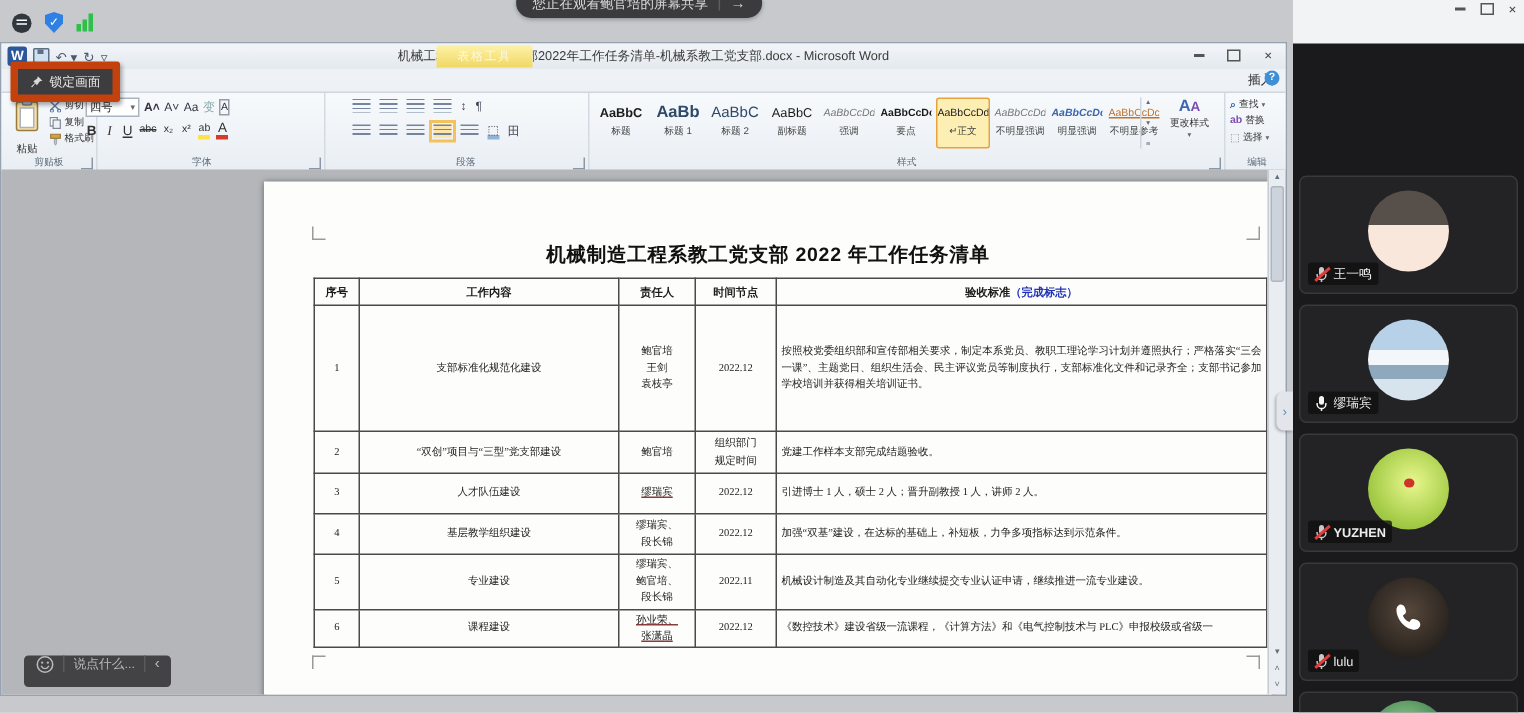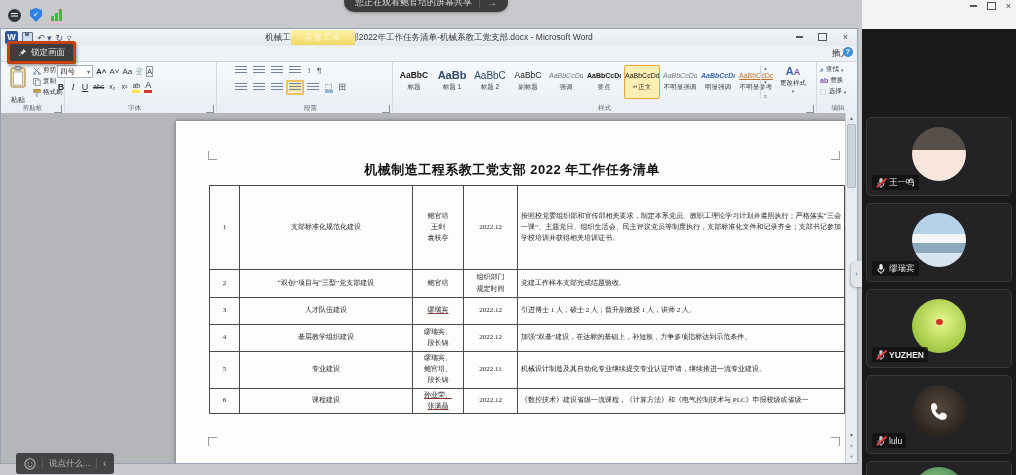--- a/index.html
+++ b/index.html
@@ -42,21 +42,21 @@
   
   .ctx-tab{position:absolute;left:290px;top:1px;width:64px;height:15px;background:linear-gradient(#fdf2a9,#f1d863);border-radius:2px 2px 0 0;text-align:center;font-size:8px;color:#fdf8dd;line-height:15px;letter-spacing:1px;}
   
   .tabrow{position:relative;height:15px;display:flex;align-items:flex-end;background:#eef1f5;border-bottom:1px solid #cfd6de;flex-direction:column;}
   .tab{font-size:8.5px;color:#333;padding:0 8px;line-height:14px;white-space:nowrap;}
   .tab.ctx{color:#5a4f17;}
   .tabrow-right{position:absolute;right:4px;top:1px;display:flex;gap:5px;align-items:center;}
   .rib-collapse{font-size:8px;color:#667;}
   .help-circle{width:10px;height:10px;border-radius:50%;background:#3f8fd6;color:#fff;font-size:7px;text-align:center;line-height:10px;font-weight:bold;}
   
-  .lock-tip{position:absolute;left:6px;top:12px;height:17px;background:#3d3d40;border:3px solid #c2410c;border-radius:2px;display:flex;align-items:center;gap:4px;padding:0 8px;z-index:30;box-shadow:1px 2px 3px rgba(0,0,0,.35);}
+  .lock-tip{position:absolute;left:6px;top:12px;height:17px;background:#3d3d40;border:5px solid #c2410c;border-radius:2px;display:flex;align-items:center;gap:4px;padding:0 8px;z-index:30;box-shadow:1px 2px 3px rgba(0,0,0,.35);}
   .lock-tip span{font-size:8.5px;color:#e8e8e8;white-space:nowrap;}
   .pin{width:9px;height:9px;}
   
   .ribbon{position:relative;height:52px;background:linear-gradient(#f7fafc,#e9eef4);border-bottom:1px solid #c4ccd5;}
   .rgroup{position:absolute;top:0;bottom:0;border-right:1px solid #d3dae1;box-sizing:border-box;}
   .rgroup-label{position:absolute;left:0;right:0;bottom:1px;text-align:center;font-size:6.5px;color:#5f6b7a;}
   .launcher{position:absolute;right:2px;bottom:1px;width:7px;height:7px;border-right:1px solid #8b97a5;border-bottom:1px solid #8b97a5;font-size:5px;color:#8b97a5;}
   .g-clip{left:0;width:64px;}
   .paste-big{position:absolute;left:4px;top:3px;width:26px;height:37px;text-align:center;}
   .paste-big .clip-svg{display:block;margin:1px auto 0;}
@@ -123,21 +123,21 @@
   .wtable th{font-weight:bold;text-align:center;font-size:7.5px;height:18px;}
   .wtable td{line-height:1.6;}
   .td-no{text-align:center;}
   .td-task{text-align:center;padding-left:5px;}
   .td-person{text-align:center;white-space:pre-line;line-height:1.5;}
   .td-time{text-align:center;white-space:pre-line;}
   .td-crit{text-align:justify;}
   .blue{color:#2134b8;}
   .u-mark{text-decoration:underline;text-decoration-color:#8a3b3b;}
   
-  .chat{position:absolute;left:16px;top:437px;height:21px;background:rgba(58,58,60,.93);border-radius:3px;display:flex;align-items:center;gap:6px;padding:0 8px;z-index:20;margin-top:16px;}
+  .chat{position:absolute;left:16px;top:437px;height:21px;background:rgba(58,58,60,.93);border-radius:3px;display:flex;gap:6px;padding:0 8px;z-index:20;}
   .chat .sep{width:1px;height:11px;background:#5a5a5c;}
   .chat-text{font-size:8.5px;color:#b9b9b9;white-space:nowrap;}
   .chat-collapse{font-size:10px;color:#b9b9b9;}
   
   .handle{position:absolute;left:851px;top:261px;width:11px;height:26px;background:#e2e5e9;border-radius:5px 0 0 5px;z-index:25;display:flex;align-items:center;justify-content:center;font-size:9px;color:#5d8fc4;box-shadow:-1px 1px 2px rgba(0,0,0,.25);}
 
   
   .right{position:absolute;left:862px;top:0;width:154px;height:475px;background:#1a1a1c;}
   .chrome{position:relative;height:29px;background:#f2f3f5;}
   .winctrl{position:absolute;right:5px;top:1px;display:flex;gap:10px;align-items:center;height:10px;}
@@ -422,20 +422,27 @@
           <div class="doc-title">机械制造工程系教工党支部 2022 年工作任务清单</div>
           <table class="wtable">
             <colgroup>
                 <col style="width:30px">
                 <col style="width:173px">
                 <col style="width:51px">
                 <col style="width:54px">
                 <col style="width:327px">
               </colgroup>
             <tbody>
+                <tr>
+              <th>序号</th>
+              <th>工作内容</th>
+              <th>责任人</th>
+              <th>时间节点</th>
+              <th><span>验收标准</span><span class="blue">（完成标志）</span></th>
+            </tr>
             <tr style="height:84px;">
               <td class="td-no">1</td>
               <td class="td-task">支部标准化规范化建设</td>
               <td class="td-person">鲍官培
 王剑
 袁枝亭</td>
               <td class="td-time">2022.12</td>
               <td class="td-crit">按照校党委组织部和宣传部相关要求，制定本系党员、教职工理论学习计划并遵照执行；严格落实“三会一课”、主题党日、组织生活会、民主评议党员等制度执行，支部标准化文件和记录齐全；支部书记参加学校培训并获得相关培训证书。</td>
             </tr>
             <tr style="height:28px;">

